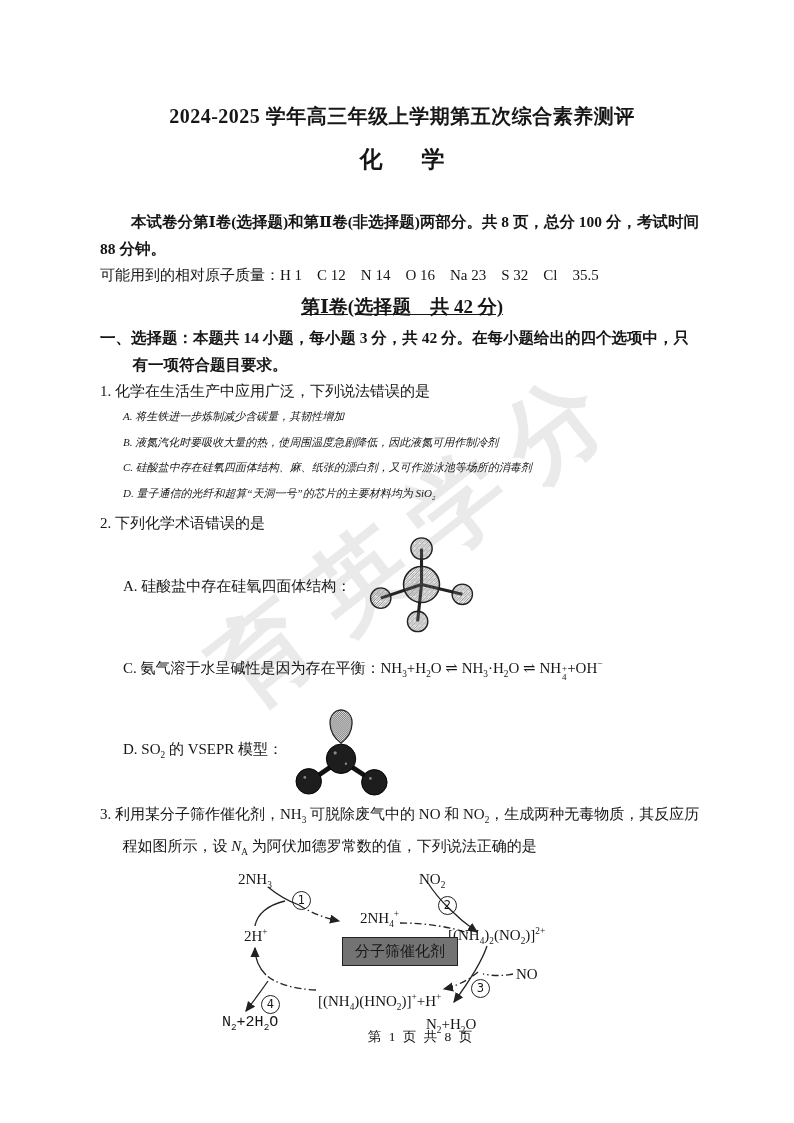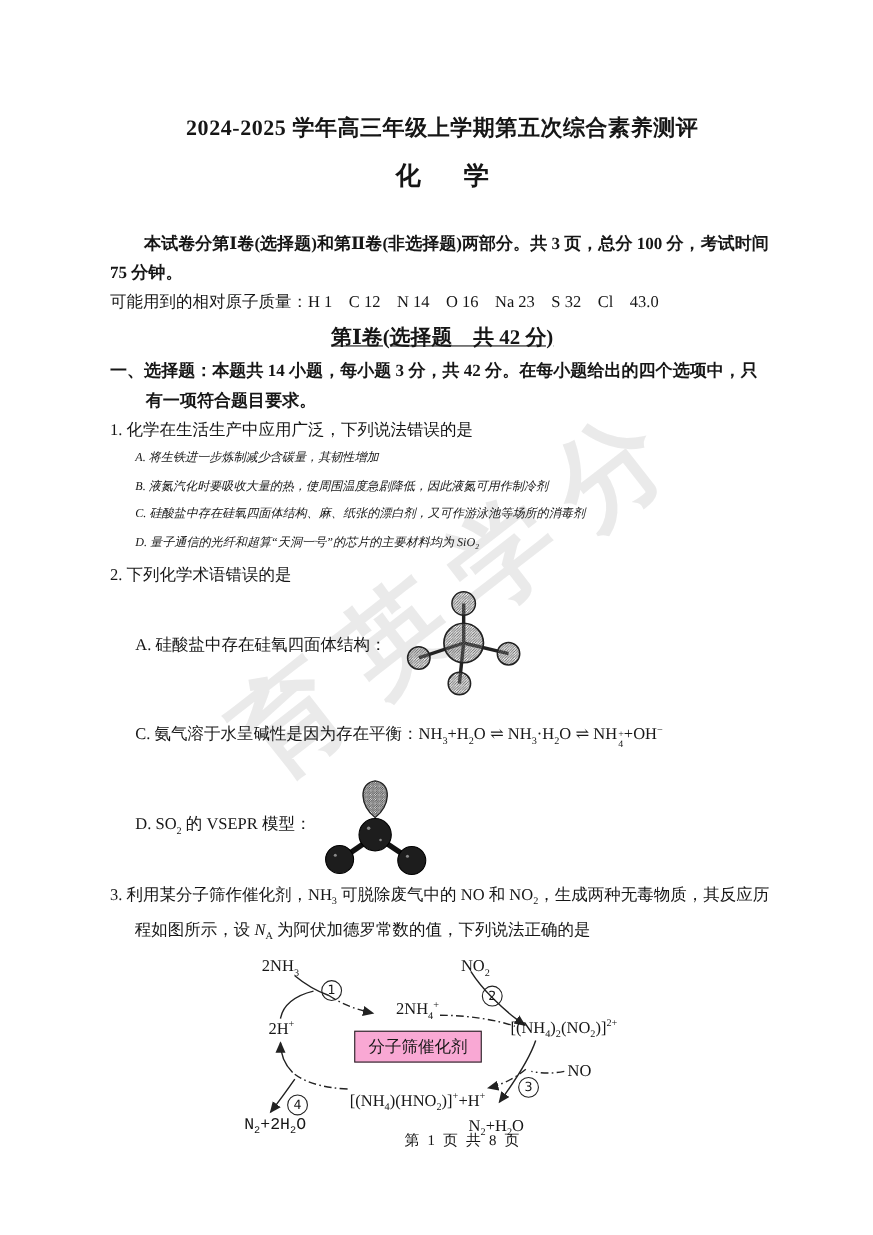--- a/index.html
+++ b/index.html
@@ -21,37 +21,37 @@
   .opt-row{display:flex;align-items:center;padding-left:23px;font-size:15px;}
   .opt-row .svgwrap{margin-left:10px;line-height:0;}
   sub,sup{font-size:.62em;}
   .stk{display:inline-block;vertical-align:-.45em;line-height:1;margin-left:1px;}
   .stk sup,.stk sub{display:block;font-size:.6em;line-height:.95;}
   .figure{position:relative;width:580px;height:182px;margin:6px 0 0 72px;font-size:15px;}
   .cycle-svg{position:absolute;left:0;top:0;}
   .fig-label{position:absolute;white-space:nowrap;}
   .circ{display:inline-block;width:17px;height:17px;border:1.2px solid #222;border-radius:50%;
         text-align:center;line-height:16px;font-size:11.5px;font-family:"DejaVu Sans","Liberation Sans",sans-serif;}
-  .cat-box{position:absolute;border:1.2px solid #222;padding:4px 12px;text-align:center;background:#f9a8d4;}
+  .cat-box{position:absolute;border:1.2px solid #222;padding:4px 12px;text-align:center;background:#737373;margin-left:20px;}
   .footer{position:absolute;left:0;top:1028px;width:100%;text-align:center;font-size:13.5px;letter-spacing:2px;padding-left:24px;}
 </style>
 </head>
 <body>
 
 <div class="page">
 
   <div class="watermark">育英学分</div>
 
   <div class="content">
 
     <h1 class="title">2024-2025 学年高三年级上学期第五次综合素养测评</h1>
     <h2 class="subject">化　学</h2>
 
-    <p class="intro">本试卷分第Ⅰ卷(选择题)和第Ⅱ卷(非选择题)两部分。共 3 页，总分 100 分，考试时间 75 分钟。</p>
-    <p class="masses">可能用到的相对原子质量：H 1　C 12　N 14　O 16　Na 23　S 32　Cl　43.0</p>
+    <p class="intro">本试卷分第Ⅰ卷(选择题)和第Ⅱ卷(非选择题)两部分。共 8 页，总分 100 分，考试时间 88 分钟。</p>
+    <p class="masses">可能用到的相对原子质量：H 1　C 12　N 14　O 16　Na 23　S 32　Cl　35.5</p>
 
     <h3 class="section-heading">第Ⅰ卷(选择题　共 42 分)</h3>
     <p class="instruction">一、选择题：本题共 14 小题，每小题 3 分，共 42 分。在每小题给出的四个选项中，只有一项符合题目要求。</p>
 
     <div>
       <p class="stem">1. 化学在生活生产中应用广泛，下列说法错误的是</p>
       <ul class="options">
         <li>A. 将生铁进一步炼制减少含碳量，其韧性增加</li>
         <li>B. 液氮汽化时要吸收大量的热，使周围温度急剧降低，因此液氮可用作制冷剂</li>
         <li>C. 硅酸盐中存在硅氧四面体结构、麻、纸张的漂白剂，又可作游泳池等场所的消毒剂</li>
@@ -135,21 +135,21 @@
             <path d="M96,110 C89,120 81,131 74,140" marker-end="url(#ah)"></path>
             <path d="M83,55 C85,43 96,34 113,30"></path>
           </g>
         </svg>
 
         <span class="fig-label" style="left:66px;top:0;">2NH<sub>3</sub></span>
         <span class="fig-label" style="left:120px;top:20px;"><span class="circ">1</span></span>
         <span class="fig-label" style="left:188px;top:38px;">2NH<sub>4</sub><sup>+</sup></span>
         <span class="fig-label" style="left:247px;top:0;">NO<sub>2</sub></span>
         <span class="fig-label" style="left:266px;top:25px;"><span class="circ">2</span></span>
-        <span class="fig-label" style="left:292px;top:55px;">[(NH<sub>4</sub>)<sub>2</sub>(NO<sub>2</sub>)]<sup>2+</sup></span>
+        <span class="fig-label" style="left:276px;top:55px;">[(NH<sub>4</sub>)<sub>2</sub>(NO<sub>2</sub>)]<sup>2+</sup></span>
         <span class="cat-box" style="left:150px;top:66px;">分子筛催化剂</span>
         <span class="fig-label" style="left:72px;top:56px;">2H<sup>+</sup></span>
         <span class="fig-label" style="left:344px;top:95px;">NO</span>
         <span class="fig-label" style="left:299px;top:108px;"><span class="circ">3</span></span>
         <span class="fig-label" style="left:146px;top:109px;margin-top:12px;">[(NH<sub>4</sub>)(HNO<sub>2</sub>)]<sup>+</sup>+H<sup>+</sup></span>
         <span class="fig-label" style="left:89px;top:124px;"><span class="circ">4</span></span>
         <span class="fig-label" style="left:50px;top:143px;font-family:Liberation Mono, monospace;">N<sub>2</sub>+2H<sub>2</sub>O</span>
         <span class="fig-label" style="left:254px;top:145px;">N<sub>2</sub>+H<sub>2</sub>O</span>
       </div>
     </div>

